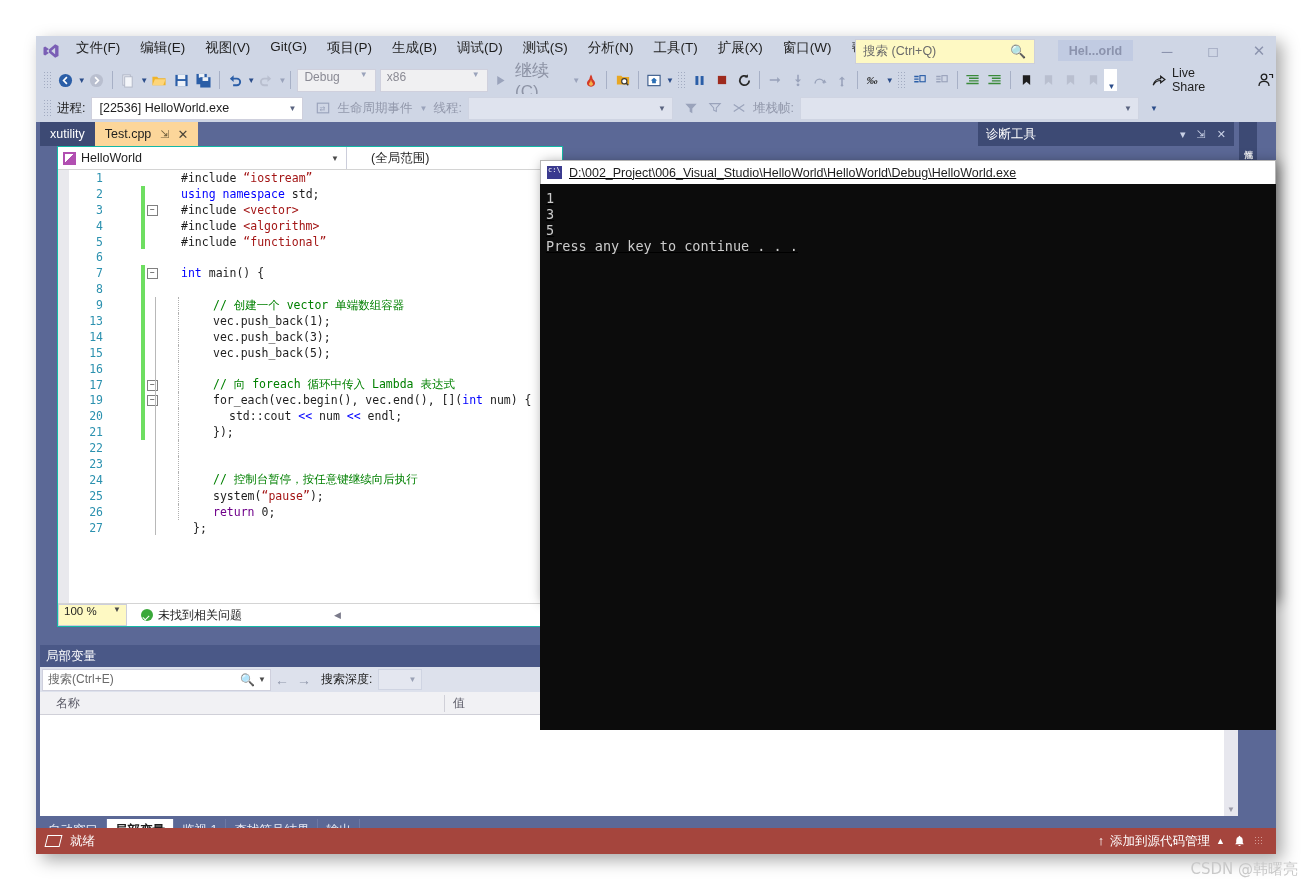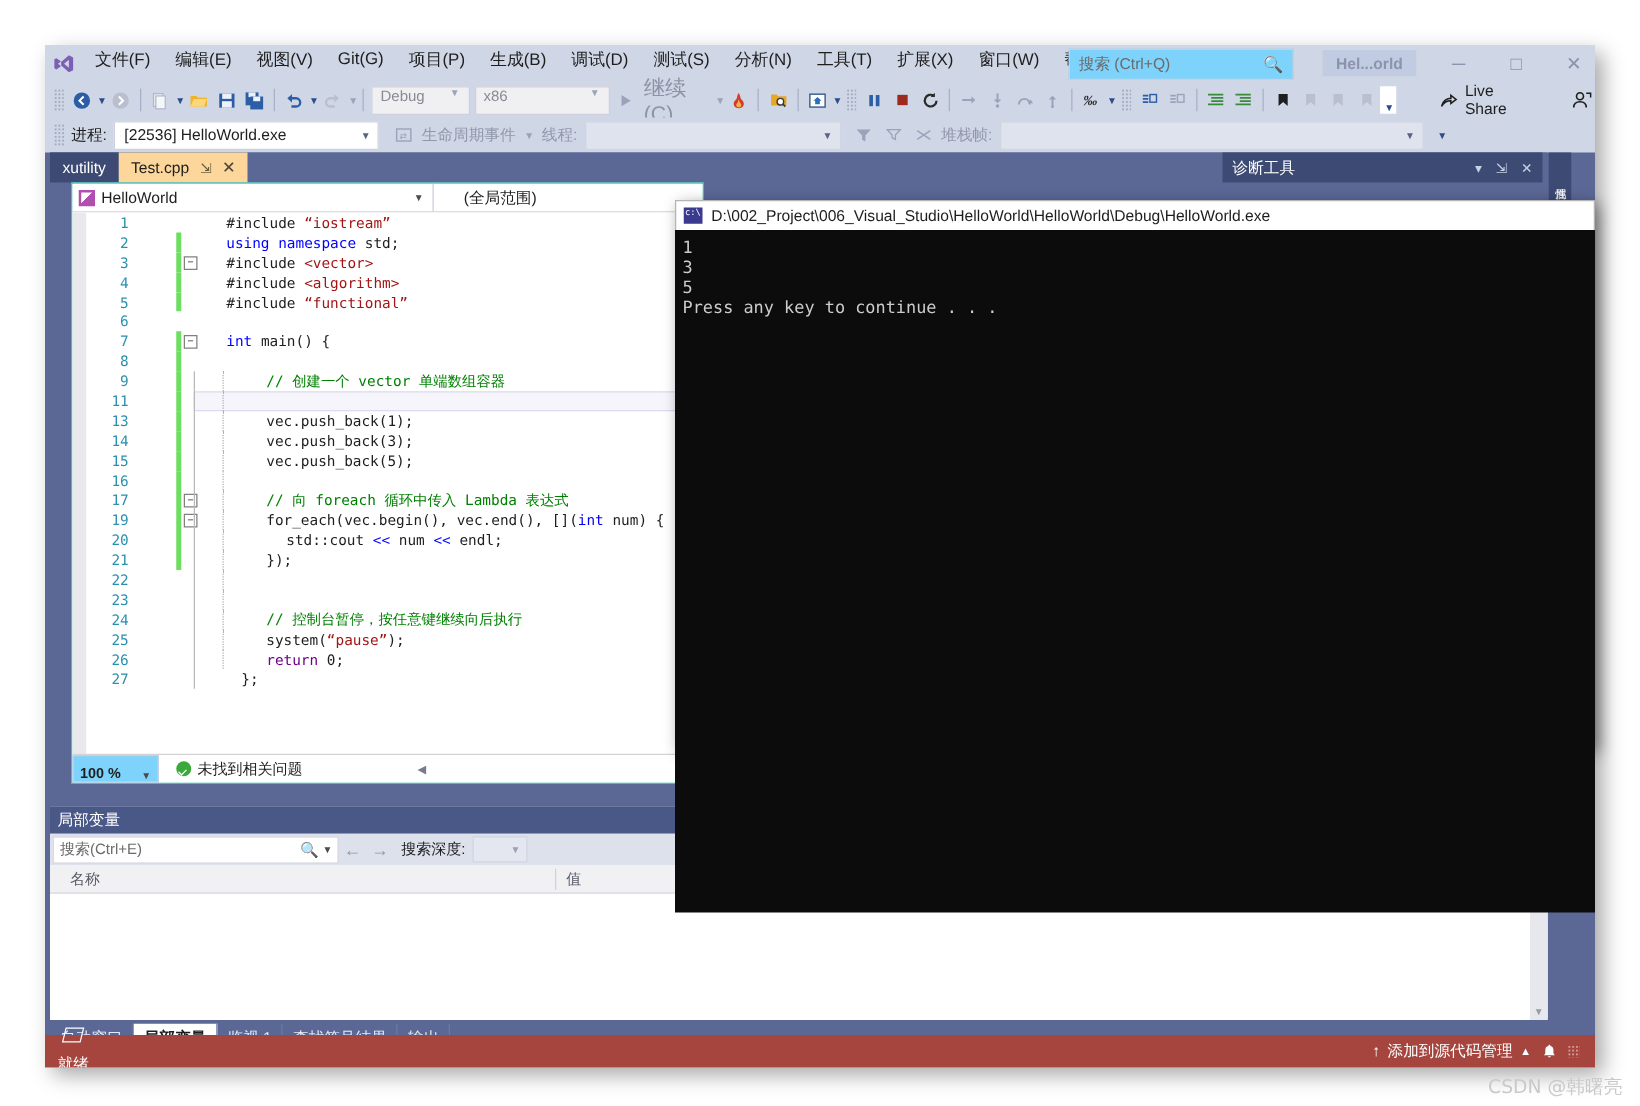--- a/index.html
+++ b/index.html
@@ -10,21 +10,21 @@
   
   .vswin{position:absolute;left:36px;top:36px;width:1240px;height:818px;background:#cfd6e5;
          box-shadow:6px 6px 16px rgba(0,0,0,.35);overflow:hidden;}
 
   
   .menubar{position:relative;height:30px;background:#cfd6e5;display:flex;align-items:flex-start;}
   .vslogo{width:30px;height:30px;display:flex;align-items:center;justify-content:center;}
   .vslogo svg{width:18px;height:18px;}
   .menuitem{font-size:13.5px;color:#1e1e1e;padding:3px 9px;margin:0 1px;white-space:nowrap;cursor:default;}
 
-  .searchbox{position:absolute;left:819px;top:3px;width:178px;height:23px;background:#7dd3fc;
+  .searchbox{position:absolute;left:819px;top:3px;width:178px;height:23px;background:#fef9c3;
              border:1px solid #cccedb;display:flex;align-items:center;}
   .searchbox .ph{font-size:12.5px;color:#6b6b6b;padding-left:7px;flex:1;}
   .searchbox .mag{padding-right:7px;color:#1a1a1a;font-size:13px;}
 
   .wintitle{position:absolute;left:1022px;top:4px;width:75px;height:21px;background:#c1cbe2;
             color:#8b93ad;font-size:12.5px;font-weight:bold;display:flex;align-items:center;justify-content:center;}
   .wbtn{position:absolute;top:0;width:46px;height:30px;display:flex;align-items:center;justify-content:center;
         color:#8b93ad;font-size:15px;}
   .wbtn.min{left:1108px;}.wbtn.max{left:1154px;}.wbtn.close{left:1200px;}
 
@@ -88,22 +88,22 @@
         font-size:8px;line-height:7px;text-align:center;color:#404040;background:#fff;}
   .vguide{position:absolute;left:120px;top:0;width:1px;height:15.9px;border-left:1px dotted #b0b0b0;}
   .vguide2{position:absolute;left:97px;top:0;width:1px;height:15.9px;border-left:1px solid #b8b8b8;}
   .ctext{font-size:11.5px;padding-left:10px;color:#1e1e1e;font-family:"DejaVu Sans Mono","Liberation Mono",monospace;}
   .k{color:#0000ff;}.s{color:#a31515;}.c{color:#008000;}.p{color:#6f008a;}
   .t{color:#2b91af;}.pp{color:#1e1e1e;}.id{color:#1e1e1e;}
   .curline{position:absolute;left:97px;right:0;height:15.9px;border:1px solid #dcdcf0;background:#f5f5fb;box-sizing:border-box;}
 
   .editorfoot{position:absolute;left:0;bottom:0;width:100%;height:22px;background:#ffffff;border-top:1px solid #d4d4d4;
               display:flex;align-items:center;}
-  .zoombox{width:62px;height:20px;border:1px solid #cccedb;display:flex;align-items:flex-end;
-           font-size:11.5px;color:#1e1e1e;padding-left:5px;background:#7dd3fc;font-weight:bold;}
+  .zoombox{width:62px;height:20px;border:1px solid #cccedb;display:flex;align-items:flex-start;
+           font-size:11.5px;color:#1e1e1e;padding-left:5px;background:#fef9c3;}
   .zoombox .cv{font-size:8px;margin-left:auto;padding-right:5px;color:#4a4a4a;}
   .okdot{width:12px;height:12px;border-radius:50%;background:#3aa83a;margin:0 5px 0 14px;position:relative;}
   .okdot:after{content:"";position:absolute;left:3px;top:5px;width:3px;height:5px;border:solid #fff;border-width:0 1.5px 1.5px 0;transform:rotate(45deg);}
   .issuelbl{font-size:12px;color:#1e1e1e;}
   .navarrow{margin-left:92px;font-size:9px;color:#7a7a8a;}
 
   
   .locals{position:absolute;left:4px;top:523px;width:1198px;height:170px;background:#ffffff;}
   .localshdr{height:22px;background:#4a5887;display:flex;align-items:center;padding-left:6px;}
   .localshdr .t{font-size:12.5px;color:#ffffff;}
@@ -125,38 +125,38 @@
   .vscroll .thumbdn{position:absolute;bottom:2px;left:3px;font-size:8px;color:#9a9aa8;}
 
   
   .btabs{position:absolute;left:4px;top:697px;height:22px;display:flex;align-items:center;gap:0;}
   .btab{height:22px;display:flex;align-items:center;padding:0 8px;font-size:12.5px;color:#e7eaf4;
         border-right:1px solid #6d79a4;}
   .btab.sel{background:#ffffff;color:#1e1e1e;font-weight:bold;}
 
   
   .statusbar{position:absolute;left:0;bottom:0;width:1240px;height:26px;background:#a5453d;display:flex;align-items:center;}
-  .stready{display:flex;align-items:center;gap:9px;padding-left:10px;flex-direction:column;}
+  .stready{display:flex;align-items:center;gap:9px;padding-left:10px;}
   .strect{width:13px;height:10px;border:1.6px solid #ffffff;transform:skewX(-14deg);}
   .sttext{font-size:12.5px;color:#ffffff;}
   .stright{margin-left:auto;display:flex;align-items:center;gap:8px;padding-right:12px;}
   .stright .it{font-size:12.5px;color:#ffffff;display:flex;align-items:center;gap:6px;}
   .grip2{width:10px;height:10px;
          background-image:radial-gradient(#d49a94 0.9px, transparent 1px);background-size:3px 3px;}
 
   
   .diagtab{position:absolute;left:942px;top:0;width:256px;height:24px;background:#3d4a74;display:flex;align-items:center;}
   .diagtab .t{font-size:12.5px;color:#ffffff;padding-left:8px;}
   .diagtab .tools{margin-left:auto;display:flex;align-items:center;gap:11px;padding-right:8px;color:#c9d1e6;font-size:11px;}
   .vertTab{position:absolute;left:1203px;top:0px;width:18px;height:42px;background:#3d4a74;color:#fff;
            font-size:9px;writing-mode:vertical-rl;display:flex;align-items:center;justify-content:center;line-height:1.05;}
 
   
   .console{position:absolute;left:540px;top:160px;width:736px;height:439px;background:#e5e5e5;
-           box-shadow:3px 3px 12px rgba(0,0,0,.45);}
+           box-shadow:3px 3px 12px rgba(0,0,0,.45);text-decoration:underline;}
   .conhdr{height:24px;background:#ffffff;display:flex;align-items:center;border:1px solid #b5b5b5;border-bottom:none;box-sizing:border-box;}
   .conicon{width:15px;height:13px;background:#3a3a8f;margin:0 7px 0 6px;position:relative;}
   .conicon:after{content:"c:\\";position:absolute;left:1px;top:0px;font-size:7px;color:#fff;
                  font-family:"DejaVu Sans Mono","Liberation Mono",monospace;}
   .contitle{font-size:12.5px;color:#1e1e1e;}
   .conbody{height:546px;background:#0c0c0c;padding:6px 0 0 6px;box-sizing:border-box;
            font-family:"DejaVu Sans Mono","Liberation Mono",monospace;font-size:13.5px;color:#cccccc;line-height:16px;}
   .conline{white-space:pre;}
 
   
@@ -505,21 +505,20 @@
           <div id="code-lines">
               <div class="coderow"><span class="lnum">1</span><span class="chbar"></span><span class="ctext" style="margin-left: 62px;"><span class="pp">#include </span><span class="s">“iostream”</span></span></div>
               <div class="coderow"><span class="lnum">2</span><span class="chbar green"></span><span class="ctext" style="margin-left: 62px;"><span class="k">using namespace</span> <span class="id">std;</span></span></div>
               <div class="coderow"><span class="lnum">3</span><span class="chbar green"></span><span class="fold">−</span><span class="ctext" style="margin-left: 62px;"><span class="pp">#include </span><span class="s">&lt;vector&gt;</span></span></div>
               <div class="coderow"><span class="lnum">4</span><span class="chbar green"></span><span class="ctext" style="margin-left: 62px;"><span class="pp">#include </span><span class="s">&lt;algorithm&gt;</span></span></div>
               <div class="coderow"><span class="lnum">5</span><span class="chbar green"></span><span class="ctext" style="margin-left: 62px;"><span class="pp">#include </span><span class="s">“functional”</span></span></div>
               <div class="coderow"><span class="lnum">6</span><span class="chbar"></span><span class="ctext" style="margin-left: 62px;">&nbsp;</span></div>
               <div class="coderow"><span class="lnum">7</span><span class="chbar green"></span><span class="fold">−</span><span class="ctext" style="margin-left: 62px;"><span class="k">int</span> <span class="id">main() {</span></span></div>
               <div class="coderow"><span class="lnum">8</span><span class="chbar green"></span><span class="ctext" style="margin-left: 62px;">&nbsp;</span></div>
               <div class="coderow"><span class="lnum">9</span><span class="chbar green"></span><span class="vguide2"></span><span class="vguide"></span><span class="ctext" style="margin-left: 94px;"><span class="c">// 创建一个 vector 单端数组容器</span></span></div>
-              <div class="coderow"><div class="curline"></div><span class="lnum">11</span><span class="chbar green"></span><span class="vguide2"></span><span class="vguide"></span><span class="ctext" style="margin-left: 94px;">&nbsp;</span></div>
               <div class="coderow"><span class="lnum">13</span><span class="chbar green"></span><span class="vguide2"></span><span class="vguide"></span><span class="ctext" style="margin-left: 94px;"><span class="id">vec.push_back(1);</span></span></div>
               <div class="coderow"><span class="lnum">14</span><span class="chbar green"></span><span class="vguide2"></span><span class="vguide"></span><span class="ctext" style="margin-left: 94px;"><span class="id">vec.push_back(3);</span></span></div>
               <div class="coderow"><span class="lnum">15</span><span class="chbar green"></span><span class="vguide2"></span><span class="vguide"></span><span class="ctext" style="margin-left: 94px;"><span class="id">vec.push_back(5);</span></span></div>
               <div class="coderow"><span class="lnum">16</span><span class="chbar green"></span><span class="vguide2"></span><span class="vguide"></span><span class="ctext" style="margin-left: 94px;">&nbsp;</span></div>
               <div class="coderow"><span class="lnum">17</span><span class="chbar green"></span><span class="fold">−</span><span class="vguide2"></span><span class="vguide"></span><span class="ctext" style="margin-left: 94px;"><span class="c">// 向 foreach 循环中传入 Lambda 表达式</span></span></div>
               <div class="coderow"><span class="lnum">19</span><span class="chbar green"></span><span class="fold">−</span><span class="vguide2"></span><span class="vguide"></span><span class="ctext" style="margin-left: 94px;"><span class="id">for_each(vec.begin(), vec.end(), [](</span><span class="k">int</span> <span class="pv">num</span><span class="id">) {</span></span></div>
               <div class="coderow"><span class="lnum">20</span><span class="chbar green"></span><span class="vguide2"></span><span class="vguide"></span><span class="ctext" style="margin-left: 110px;"><span class="id">std::cout</span> <span class="k">&lt;&lt;</span> <span class="pv">num</span> <span class="k">&lt;&lt;</span> <span class="id">endl;</span></span></div>
               <div class="coderow"><span class="lnum">21</span><span class="chbar green"></span><span class="vguide2"></span><span class="vguide"></span><span class="ctext" style="margin-left: 94px;"><span class="id">});</span></span></div>
               <div class="coderow"><span class="lnum">22</span><span class="chbar"></span><span class="vguide2"></span><span class="vguide"></span><span class="ctext" style="margin-left: 94px;">&nbsp;</span></div>
               <div class="coderow"><span class="lnum">23</span><span class="chbar"></span><span class="vguide2"></span><span class="vguide"></span><span class="ctext" style="margin-left: 94px;">&nbsp;</span></div>

